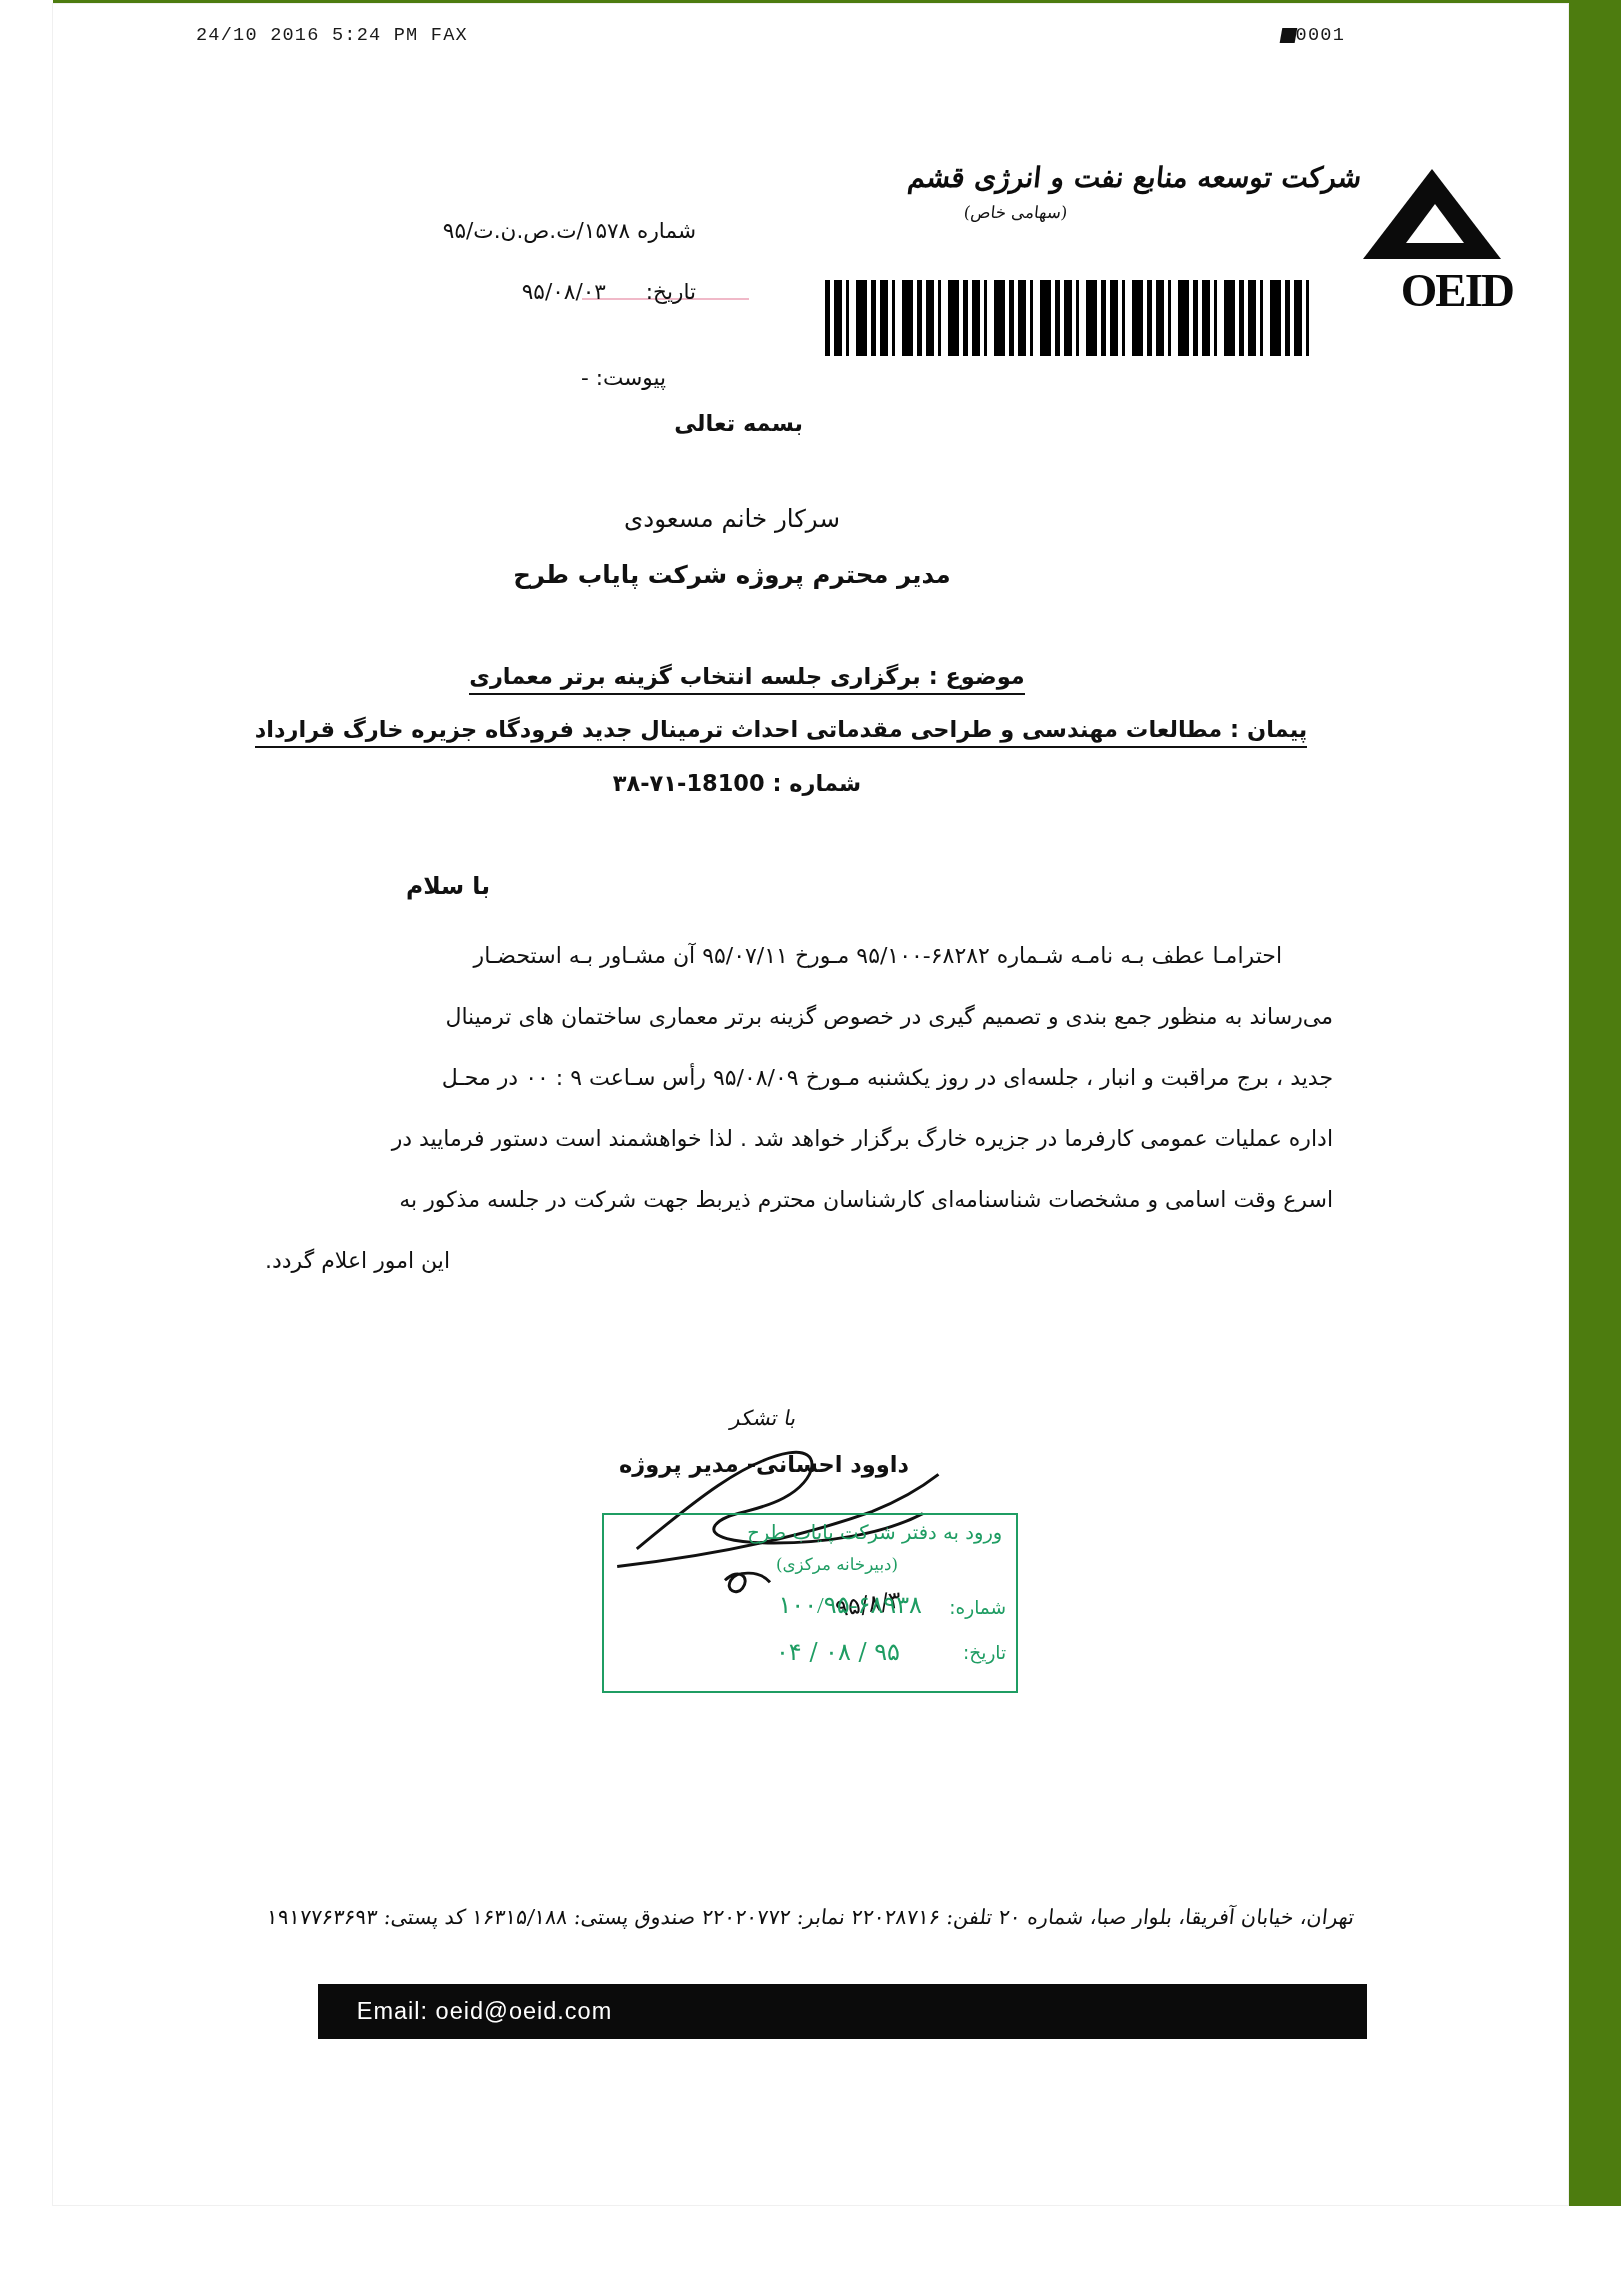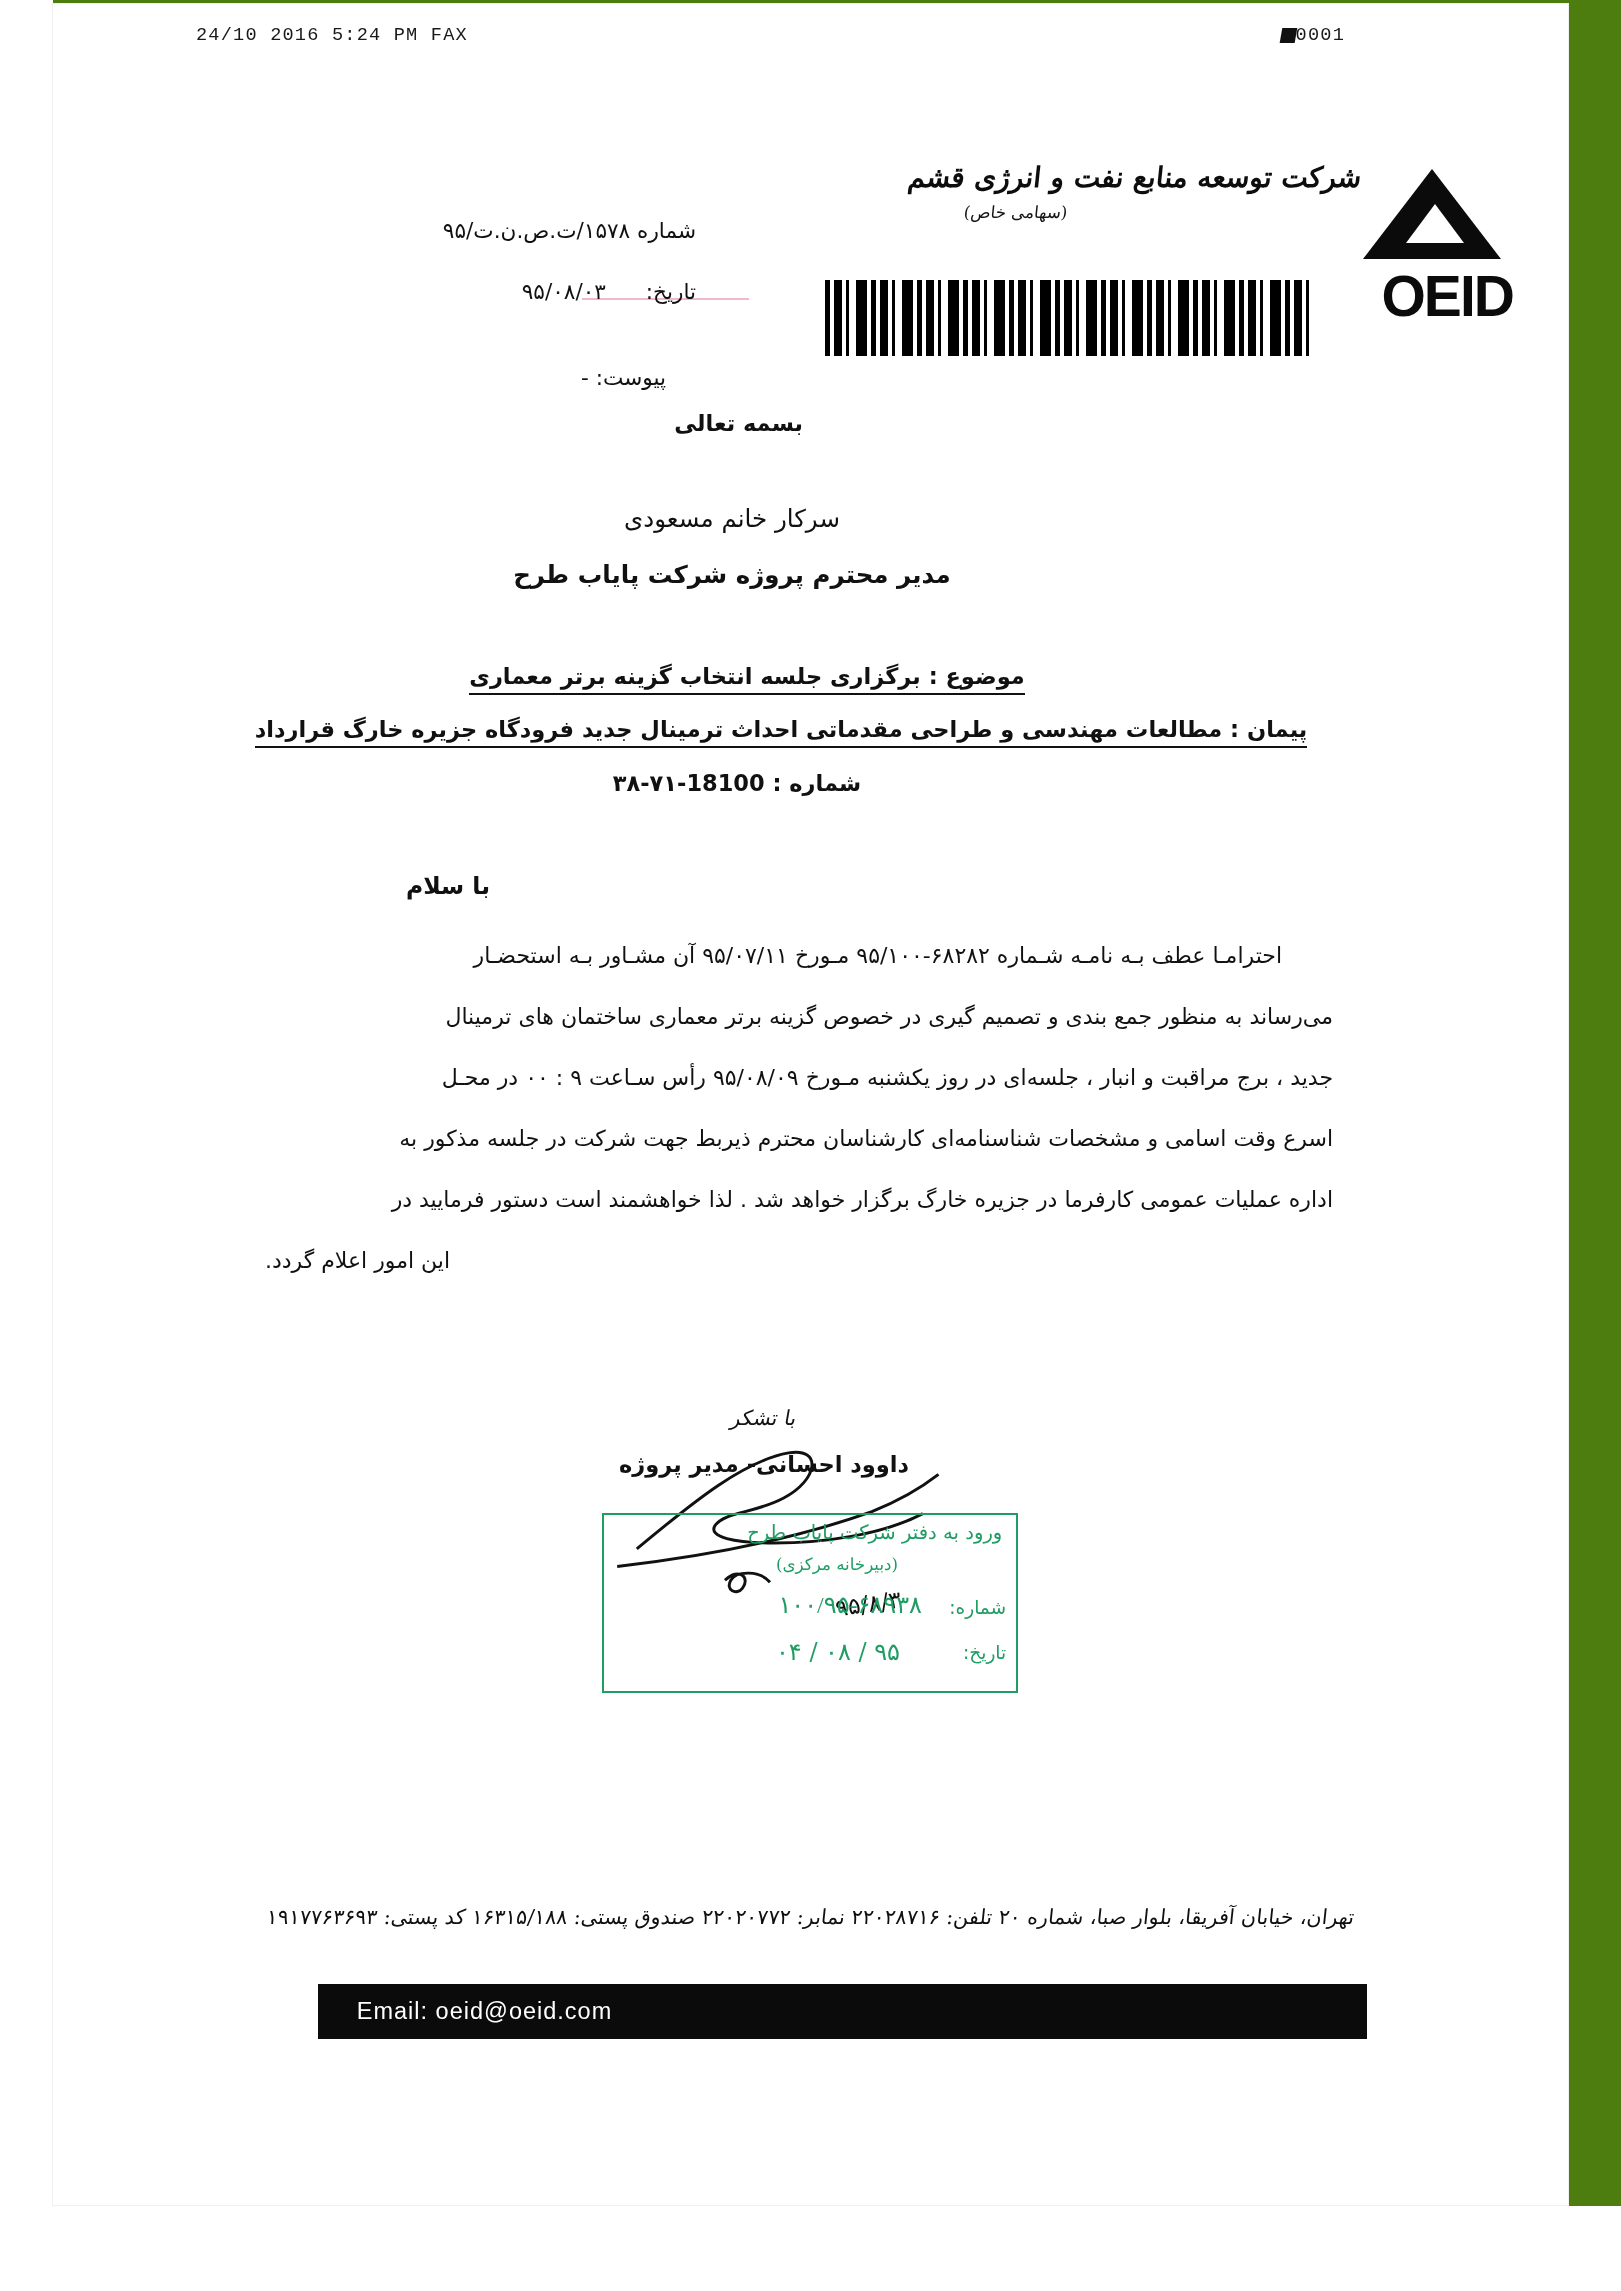--- a/index.html
+++ b/index.html
@@ -128,22 +128,22 @@
     width: 0;
     height: 0;
     border-left: 29px solid transparent;
     border-right: 29px solid transparent;
     border-bottom: 39px solid #ffffff;
   }
   .logo-word {
     position: absolute;
     top: 94px;
     right: -3.9px;
-    font-family: Liberation Sans, sans-serif;
-    font-size: 57px;
+    font-family: Liberation Serif, serif;
+    font-size: 47px;
     font-weight: 700;
     letter-spacing: -2px;
     color: #0b0b0b;
     direction: ltr;
   }
   .barcode {
     position: absolute;
     top: 276px;
     right: 253px;
     width: 490px;
@@ -454,22 +454,22 @@
       <span class="srow s2"><span class="u">پیمان : مطالعات مهندسی و طراحی مقدماتی احداث ترمینال جدید فرودگاه جزیره خارگ قرارداد</span></span>
       <span class="srow s3"><span>شماره : 18100-۷۱-۳۸</span></span>
     </div>
 
     <div class="salutation">با سلام</div>
 
     <div class="body-text">
       <p class="indent">احترامـا عطف بـه نامـه شـماره ۶۸۲۸۲-۹۵/۱۰۰ مـورخ ۹۵/۰۷/۱۱ آن مشـاور بـه استحضـار</p>
       <p>می‌رساند به منظور  جمع بندی و تصمیم گیری در خصوص گزینه برتر معماری ساختمان های ترمینال</p>
       <p>جدید ، برج مراقبت و انبار ، جلسه‌ای در روز یکشنبه مـورخ ۹۵/۰۸/۰۹  رأس سـاعت ۹ : ۰۰ در محـل</p>
+      <p>اداره عملیات عمومی کارفرما در جزیره خارگ برگزار خواهد شد . لذا خواهشمند است دستور فرمایید در</p>
       <p>اسرع وقت اسامی و مشخصات شناسنامه‌ای کارشناسان محترم ذیربط جهت شرکت در جلسه مذکور به</p>
-      <p>اداره عملیات عمومی کارفرما در جزیره خارگ برگزار خواهد شد . لذا خواهشمند است دستور فرمایید در</p>
       <p class="last">این امور اعلام گردد.</p>
     </div>
 
     <div class="sig-wrap">
       <span class="sig-thanks">با تشکر</span>
       <div class="sig-name">داوود احسانی- مدیر پروژه</div>
       <svg class="sig-scribble" viewBox="0 0 440 160">
         <path d="M60,110 C120,60 170,20 215,12 C250,6 245,40 210,58 C180,74 150,72 140,86 C132,98 160,104 200,104 C250,104 310,96 352,74" fill="none" stroke="#111" stroke-width="3"></path>
         <path d="M40,128 C110,120 210,104 300,72 C330,60 350,48 368,34" fill="none" stroke="#111" stroke-width="3"></path>
         <path d="M150,142 C165,128 176,140 168,150 C162,158 150,152 156,142 C162,132 186,132 196,144" fill="none" stroke="#111" stroke-width="3"></path>

